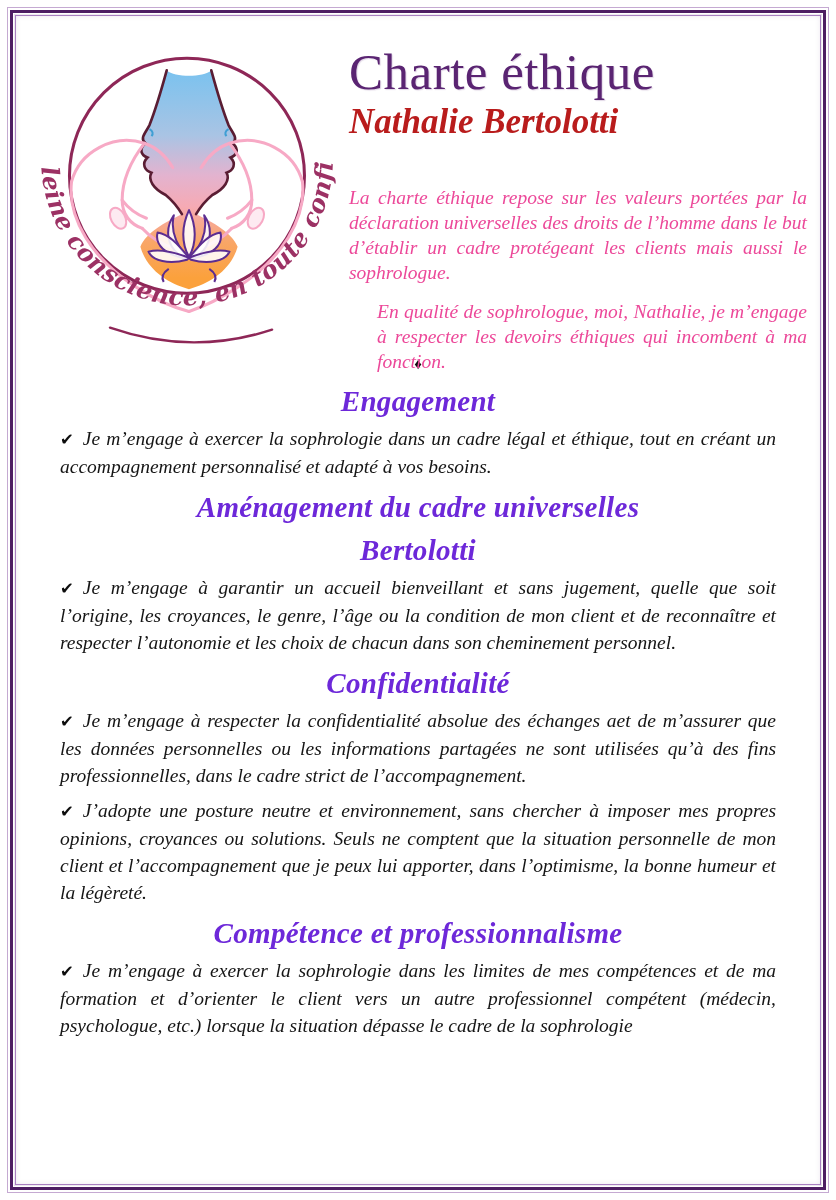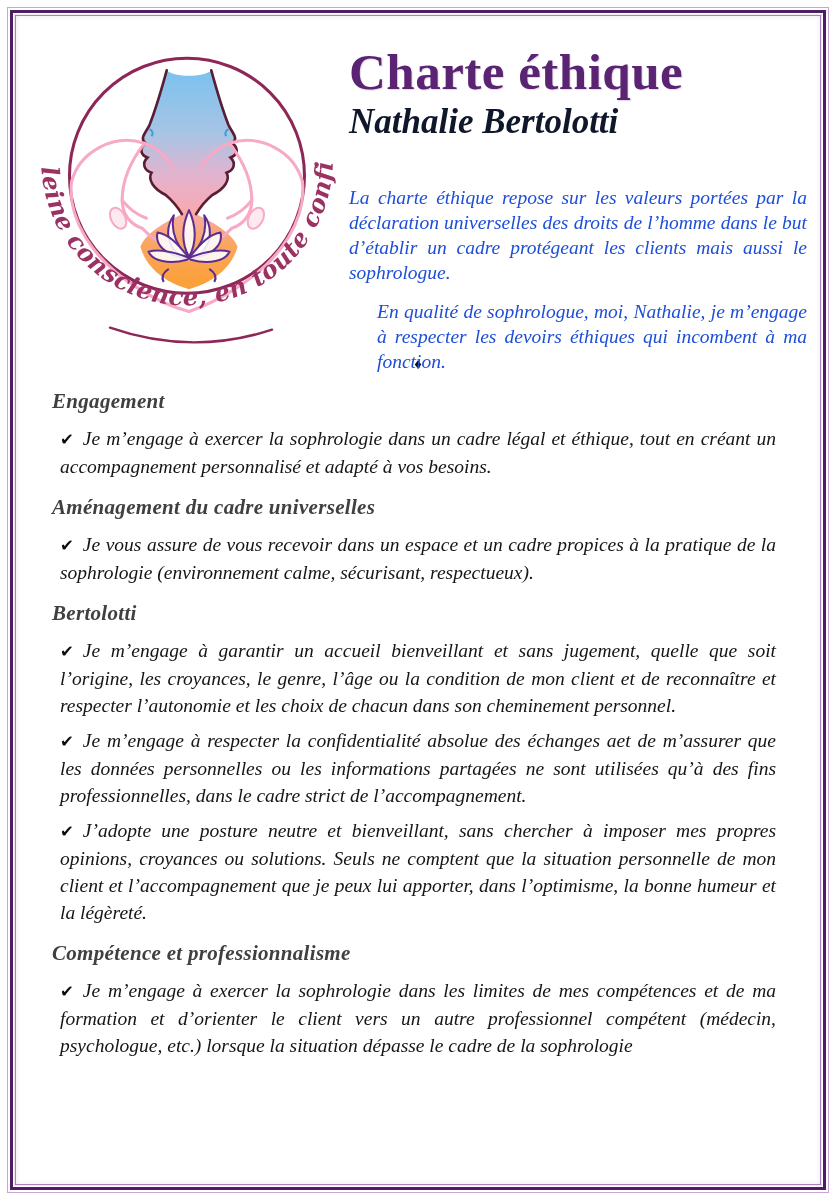--- a/index.html
+++ b/index.html
@@ -18,42 +18,42 @@
                  pointer-events:none; }
   .frame-inner { position:absolute; inset:15px; border:1px solid #a87fc0; pointer-events:none; }
 
   .content { position:absolute; inset:16px; }
 
   .header { position:relative; height:330px; }
   .logo-wrap { position:absolute; left:0; top:24px; width:346px; height:314px; }
   .right-col { position:absolute; left:333px; top:30px; width:458px; }
 
   .title {
-    margin:0; font-size:51px; line-height:1.04; font-weight:bold;
+    margin:0; font-size:51px; line-height:1.04; font-weight:normal;
     color:#5a2472; letter-spacing:0.5px;
     text-shadow:1px 1px 1px rgba(90,36,114,.18);
   }
   .subtitle {
     margin:5px 0 0 0; font-size:35px; line-height:1.05;
-    font-style:italic; font-weight:bold; color:#0f172a;
+    font-style:italic; font-weight:bold; color:#b91c1c;
   }
   .intro {
     margin:0; font-style:italic; font-size:19.5px; line-height:25px;
-    text-align:justify; color:#1d4ed8;
+    text-align:justify; color:#ec4899;
   }
   .intro.first { margin-top:44px; }
   .intro + .intro { margin-top:14px;margin-left:28px; }
 
   .sep { text-align:center; font-size:15px; color:#0d0d0d; line-height:20px; }
   .sep.top { margin:8px 0 0 0; }
 
   main { padding:0 36px; }
   .section-heading {
-    font-style:italic; font-weight:bold; font-size:21px; line-height:32px;
-    color:#404040; margin:11px 0 5px 0;
+    font-style:italic; font-weight:bold; font-size:29px; line-height:32px;
+    color:#6d28d9; text-align:center; margin:11px 0 5px 0;
     letter-spacing:0.3px;
   }
   .body-par {
     margin:8px; font-style:italic; font-size:19.5px; line-height:27px;
     text-align:justify; color:#151515;
   }
   .check {
     font-family:"DejaVu Sans", sans-serif; font-style:normal;
     font-size:16.5px; margin-right:9px; color:#0d0d0d;
   }
@@ -150,29 +150,29 @@
     </div>
 
     <div class="sep top">♦</div>
 
     <main>
 
       <h3 class="section-heading">Engagement</h3>
       <p class="body-par"><span class="check">✔</span><span>Je m’engage à exercer la sophrologie dans un cadre légal et éthique, tout en créant un accompagnement personnalisé et adapté à vos besoins.</span></p>
 
       <h3 class="section-heading">Aménagement du cadre universelles</h3>
-      <p class="body-par"><span class="check">✔</span><span>Je vous assure de vous recevoir dans un espace et un cadre propices à la pratique de la sophrologie (environnement calme, sécurisant, respectueux).</span></p>
 
       <h3 class="section-heading">Bertolotti</h3>
 
       <p class="body-par"><span class="check">✔</span><span>Je m’engage à garantir un accueil bienveillant et sans jugement, quelle que soit l’origine, les croyances, le genre, l’âge ou la condition de mon client et de reconnaître et respecter l’autonomie et les choix de chacun dans son cheminement personnel.</span></p>
 
+      <h3 class="section-heading">Confidentialité</h3>
       <p class="body-par"><span class="check">✔</span><span>Je m’engage à respecter la confidentialité absolue des échanges aet de m’assurer que les données personnelles ou les informations partagées ne sont utilisées qu’à des fins professionnelles, dans le cadre strict de l’accompagnement.</span></p>
 
-      <p class="body-par"><span class="check">✔</span><span>J’adopte une posture neutre et bienveillant, sans chercher à imposer mes propres opinions, croyances ou solutions. Seuls ne comptent que la situation personnelle de mon client et l’accompagnement que je peux lui apporter, dans l’optimisme, la bonne humeur et la légèreté.</span></p>
+      <p class="body-par"><span class="check">✔</span><span>J’adopte une posture neutre et environnement, sans chercher à imposer mes propres opinions, croyances ou solutions. Seuls ne comptent que la situation personnelle de mon client et l’accompagnement que je peux lui apporter, dans l’optimisme, la bonne humeur et la légèreté.</span></p>
 
       <h3 class="section-heading">Compétence et professionnalisme</h3>
       <p class="body-par"><span class="check">✔</span><span>Je m’engage à exercer la sophrologie dans les limites de mes compétences et de ma formation et d’orienter le client vers un autre professionnel compétent (médecin, psychologue, etc.) lorsque la situation dépasse le cadre de la sophrologie</span></p>
 
     </main>
 
   </div>
 </div>
 
 </body></html>

